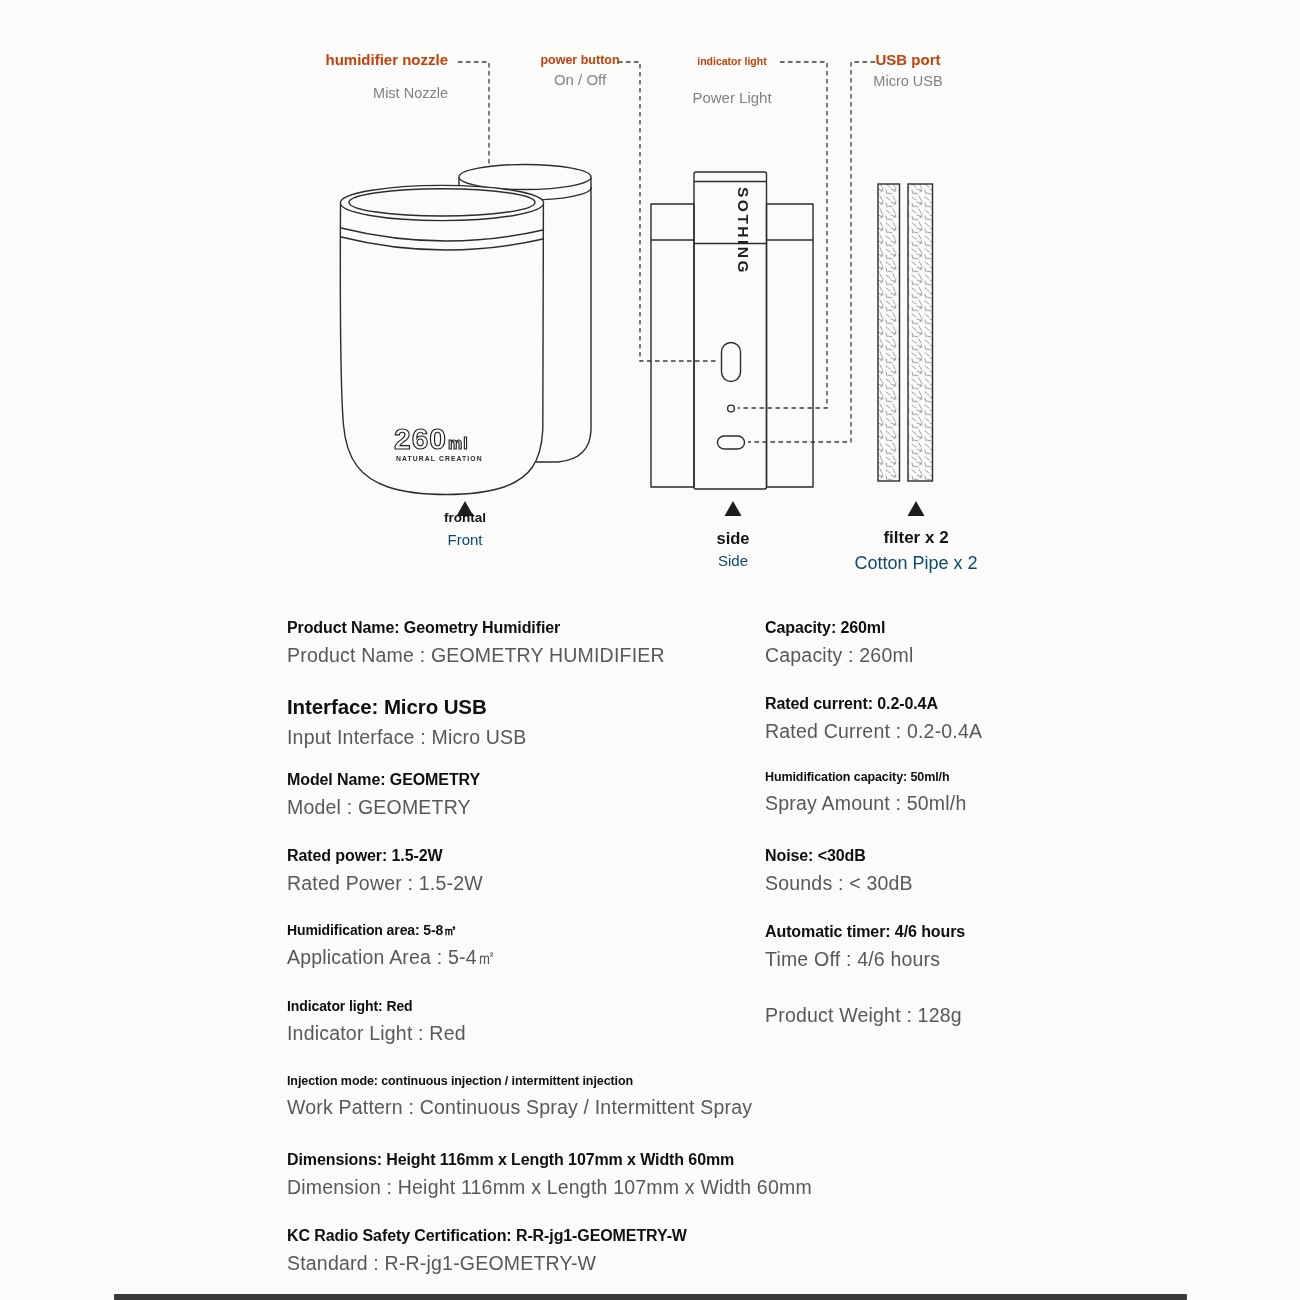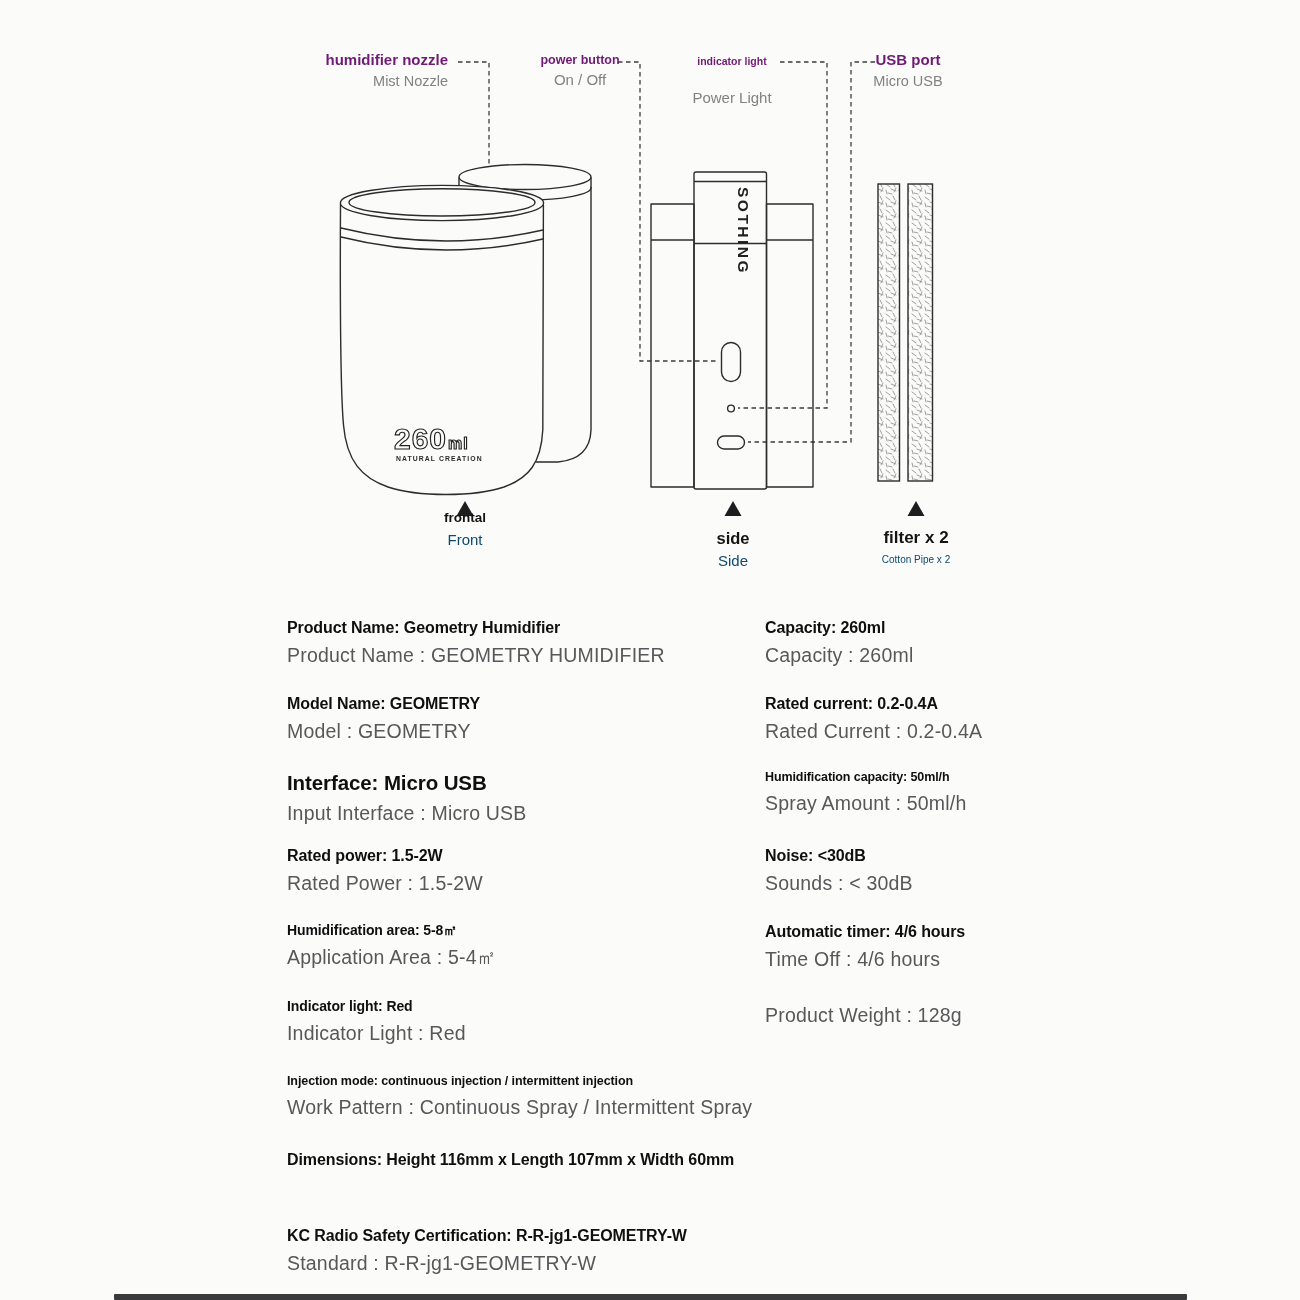--- a/index.html
+++ b/index.html
@@ -2,38 +2,38 @@
 <html><head>
 <meta charset="utf-8">
 <style>
   html,body{margin:0;padding:0;background:#fff;}
   .canvas{position:relative;width:1300px;height:1300px;background:#fbfbfa;
           font-family:"Liberation Sans",sans-serif;overflow:hidden;}
   .art{position:absolute;left:0;top:0;pointer-events:none;}
 
   
   .callout{position:absolute;}
-  .callout .t{font-weight:700;color:#701a75;line-height:1.1;}
-  .callout .s{color:#828282;margin-top:4px;line-height:1.15;}
+  .callout .t{font-weight:700;color:#c2410c;line-height:1.1;}
+  .callout .s{color:#828282;margin-top:16px;line-height:1.15;}
   .co-nozzle{left:278px;top:52px;width:170px;text-align:right;}
   .co-nozzle .t{font-size:15px;} .co-nozzle .s{font-size:14.5px;}
   .co-power{left:528px;top:54px;width:104px;text-align:center;}
   .co-power .t{font-size:12.5px;} .co-power .s{font-size:15px;margin-top:3px;}
   .co-indicator{left:679px;top:56px;width:106px;text-align:center;}
   .co-indicator .t{font-size:10.5px;} .co-indicator .s{font-size:15px;margin-top:21px;}
   .co-usb{left:854px;top:52px;width:108px;text-align:center;}
   .co-usb .t{font-size:15px;} .co-usb .s{font-size:14.5px;margin-top:4px;}
 
   
   .vl{position:absolute;text-align:center;}
   .vl .t{font-weight:700;color:#141414;line-height:1.1;}
   .vl .s{color:#0c4a6e;margin-top:6px;line-height:1.1;}
   .vl-front{left:400px;top:511px;width:130px;} .vl-front .t{font-size:13.5px;} .vl-front .s{font-size:15px;}
   .vl-side{left:670px;top:529px;width:126px;}  .vl-side .t{font-size:16.5px;}  .vl-side .s{font-size:15px;}
-  .vl-filter{left:843px;top:529px;width:146px;}.vl-filter .t{font-size:17px;}  .vl-filter .s{font-size:10px;}
+  .vl-filter{left:843px;top:529px;width:146px;}.vl-filter .t{font-size:17px;}  .vl-filter .s{font-size:18px;}
 
   
   .specs{position:absolute;left:287px;top:612px;width:950px;display:flex;}
   .spec-col{display:flex;flex-direction:column;}
   .spec-col.left{width:478px;}
   .spec-col.right{flex:1;}
   .specs-full{position:absolute;left:287px;top:1068px;width:990px;}
   .spec-item{height:76px;box-sizing:border-box;padding-top:6px;}
   .spec-label{font-weight:700;color:#0f0f10;line-height:1.25;letter-spacing:-0.1px;}
   .sz-lg{font-size:20.5px;} .sz-md{font-size:16px;} .sz-sm{font-size:14px;} .sz-xs{font-size:12.5px;}
@@ -136,30 +136,30 @@
   </div>
 
   <div class="specs">
     <div class="spec-col left" id="specs-left">
   <div class="spec-item">
     <div class="spec-label sz-md">Product Name: Geometry Humidifier</div>
     <div class="spec-value">Product Name : GEOMETRY HUMIDIFIER</div>
   </div>
 
   <div class="spec-item">
+    <div class="spec-label sz-lg">Interface: Micro USB</div>
+    <div class="spec-value">Input Interface : Micro USB</div>
+  </div>
+
+  <div class="spec-item">
     <div class="spec-label sz-md">Model Name: GEOMETRY</div>
     <div class="spec-value">Model : GEOMETRY</div>
   </div>
 
   <div class="spec-item">
-    <div class="spec-label sz-lg">Interface: Micro USB</div>
-    <div class="spec-value">Input Interface : Micro USB</div>
-  </div>
-
-  <div class="spec-item">
     <div class="spec-label sz-md">Rated power: 1.5-2W</div>
     <div class="spec-value">Rated Power : 1.5-2W</div>
   </div>
 
   <div class="spec-item">
     <div class="spec-label sz-sm">Humidification area: 5-8㎡</div>
     <div class="spec-value">Application Area : 5-4㎡</div>
   </div>
 
   <div class="spec-item">
@@ -199,20 +199,21 @@
 </div>
   </div>
   <div class="specs-full" id="specs-full">
   <div class="spec-item">
     <div class="spec-label sz-xs">Injection mode: continuous injection / intermittent injection</div>
     <div class="spec-value">Work Pattern : Continuous Spray / Intermittent Spray</div>
   </div>
 
   <div class="spec-item">
     <div class="spec-label sz-md">Dimensions: Height 116mm x Length 107mm x Width 60mm</div>
+    <div class="spec-value">Dimension : Height 116mm x Length 107mm x Width 60mm</div>
   </div>
 
   <div class="spec-item">
     <div class="spec-label sz-md">KC Radio Safety Certification: R-R-jg1-GEOMETRY-W</div>
     <div class="spec-value">Standard : R-R-jg1-GEOMETRY-W</div>
   </div>
 </div>
 
   <div class="bottom-bar"></div>
 </div>

